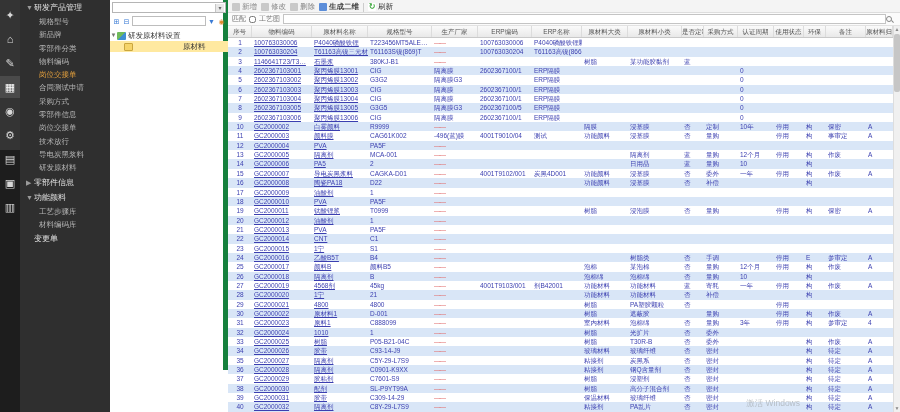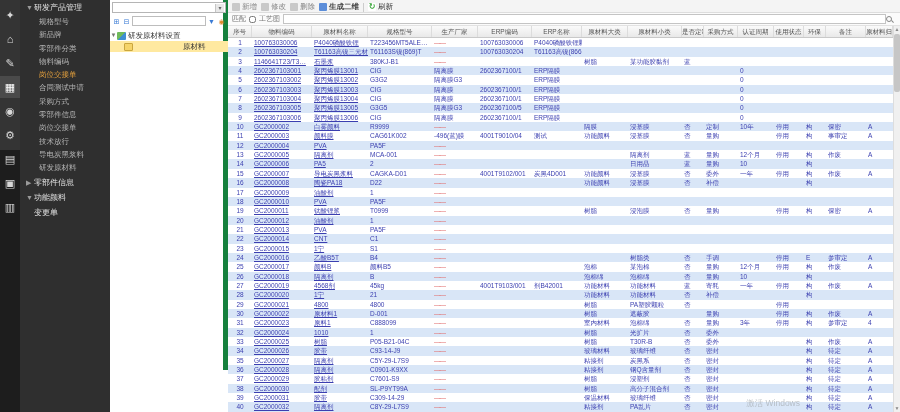--- a/index.html
+++ b/index.html
@@ -114,20 +114,24 @@
         <div class="sb-item">技术放行</div>
         <div class="sb-item">导电炭黑浆料</div>
         <div class="sb-item">研发原材料</div>
       </div>
     <div class="sb-group">
       <span class="sb-caret">▶</span><span>零部件信息</span>
     </div>
     <div class="sb-group">
       <span class="sb-caret">▼</span><span>功能颜料</span>
     </div>
+    <div id="sb-data-items">
+        <div class="sb-item sub">工艺步骤库</div>
+        <div class="sb-item sub">材料编码库</div>
+      </div>
     <div class="sb-group" style="padding-left:14px;">
       <span>变更单</span>
     </div>
   </div>
 
   <div id="treepane">
     <div id="combo">
       <div class="arrow">▾</div>
     </div>
     <div id="treebar">

